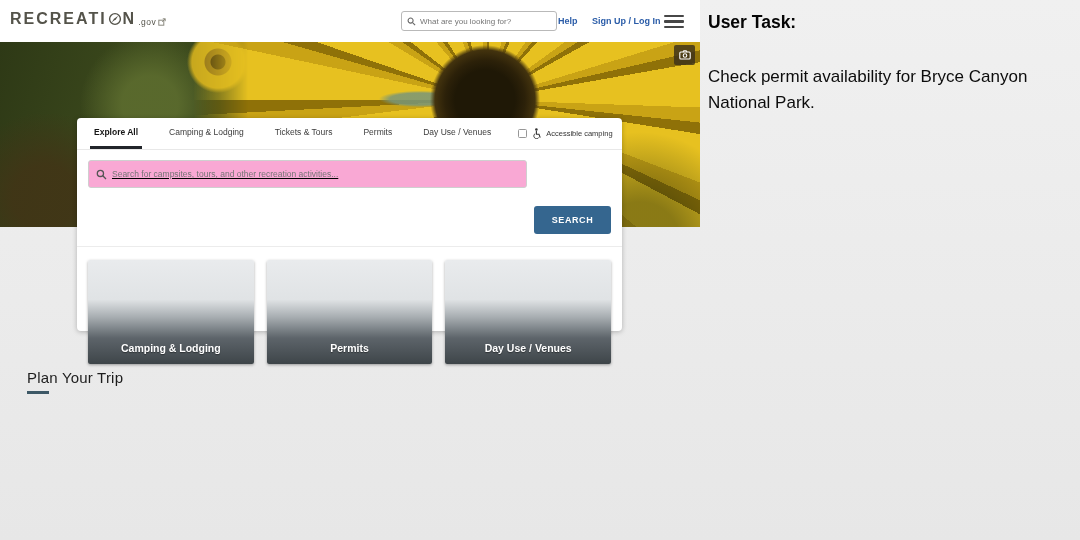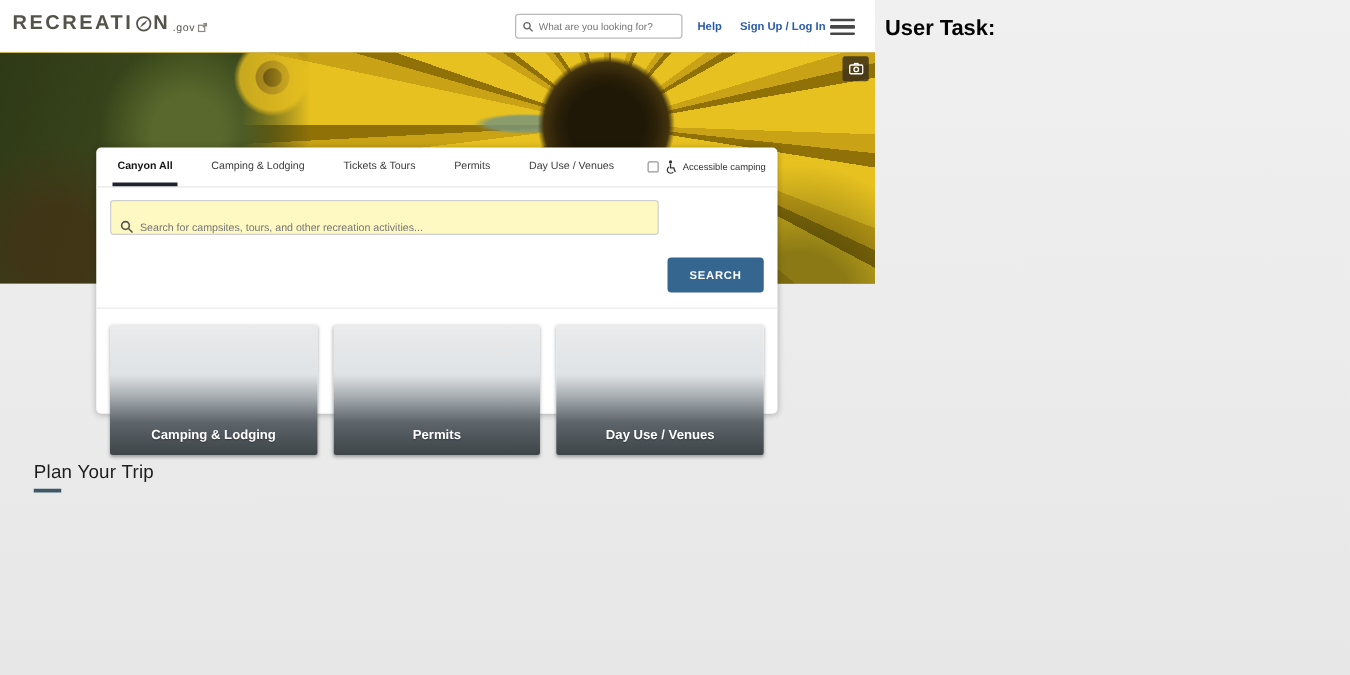--- a/index.html
+++ b/index.html
@@ -9,21 +9,21 @@
 
   
   .site { position:absolute; left:0; top:0; width:700px; height:540px; }
 
   .header { position:absolute; left:0; top:0; width:700px; height:42px; background:#ffffff; }
   .logo { position:absolute; left:10px; top:10px; display:flex; align-items:center; cursor:pointer; }
   .logo .word { font-size:16px; letter-spacing:2px; color:#54534a; font-weight:600; }
   .logo .compass { display:inline-block; margin:0 1px; }
   .logo .suffix { font-size:8.5px; color:#54534a; margin:5px 2px 0 2px; letter-spacing:.5px; }
 
-  .hdr-search { position:absolute; left:412px; top:11px; width:134px; height:20px; border:1px solid #b9b9b9; border-radius:3px; background:#fff; display:flex; align-items:center; padding-left:5px; }
+  .hdr-search { position:absolute; left:401px; top:11px; width:156px; height:20px; border:1px solid #b9b9b9; border-radius:3px; background:#fff; display:flex; align-items:center; padding-left:5px; }
   .hdr-search input { border:none; outline:none; width:100px; font-size:8px; color:#555; font-family:"Liberation Sans",sans-serif; margin-left:4px; background:transparent; }
   .hdr-link { position:absolute; top:16px; font-size:9px; font-weight:700; color:#2a5ca8; cursor:pointer; white-space:nowrap; }
   .hdr-help { left:558px; }
   .hdr-signup { left:592px; }
   .burger { position:absolute; left:664px; top:15px; width:20px; cursor:pointer; }
   .burger span { display:block; width:20px; height:2.2px; background:#474747; border-radius:1px; margin-bottom:3.2px; }
   .burger span:last-child { margin-bottom:0; }
 
   
   .hero { position:absolute; left:0; top:42px; width:700px; height:185px; overflow:hidden; background:#b28c12; }
@@ -49,21 +49,21 @@
   
   .explore-card { position:absolute; left:77px; top:118px; width:545px; height:213px; background:#ffffff; border-radius:4px; box-shadow:0 1px 5px rgba(0,0,0,.25); }
   .tabs-row { display:flex; align-items:stretch; height:32px; padding:0 13px; border-bottom:1px solid #e8e8e8; }
   .tab { font-size:8.5px; color:#3c3c3c; display:flex; align-items:center; padding:0 4px; margin-right:23px; cursor:pointer; border-bottom:3px solid transparent; white-space:nowrap; }
   .tab.active { font-weight:700; color:#161616; border-bottom-color:#21242a; }
   .accessible { margin-left:auto; display:flex; align-items:center; gap:5px; }
   .accessible .cb { width:9px; height:9px; border:1.2px solid #979797; border-radius:1.5px; background:#fff; cursor:pointer; }
   .accessible .lbl { font-size:7.5px; color:#333; white-space:nowrap; }
 
   .search-row { display:flex; gap:7px; padding:10px 11px 12px 11px; border-bottom:1px solid #ececec; }
-  .site-search { flex:1; height:28px; border:1px solid #cfcfcf; border-radius:3px; display:flex; align-items:flex-end; padding-left:7px; background:#fef9c3; }
+  .site-search { flex:1; height:28px; border:1px solid #cfcfcf; border-radius:3px; display:flex; align-items:center; padding-left:7px; background:#f9a8d4;text-decoration:underline; }
   .site-search input { border:none; outline:none; flex:1; font-size:8.5px; color:#666; font-family:"Liberation Sans",sans-serif; margin-left:5px; background:transparent; }
   .search-btn { width:77px; height:28px; background:#35668f; color:#fff; font-size:9px; font-weight:700; letter-spacing:.6px; border:none; border-radius:3px; cursor:pointer; font-family:"Liberation Sans",sans-serif;margin-top:46px; }
 
   .tiles-row { display:flex; gap:13px; padding:13px 11px 0 11px; }
   .tile { flex:1; height:104px; border-radius:2px; box-shadow:0 1px 3px rgba(0,0,0,.35); display:flex; align-items:flex-end; justify-content:center; cursor:pointer;
     background:linear-gradient(180deg,#e9ebed 0%,#e0e3e5 38%,#a7adb1 55%,#5d646a 75%,#3e4549 100%); }
   .tile .tl { color:#fff; font-size:10.5px; font-weight:700; text-align:center; line-height:1.35; padding:0 10px 9px 10px; text-shadow:0 1px 1px rgba(0,0,0,.4); }
 
   
   .plan { position:absolute; left:27px; top:369px; }
@@ -133,21 +133,21 @@
             <path d="M4 2 L4.8 0.8 H7.2 L8 2" fill="none" stroke="#fff" stroke-width="1.1"></path>
             <circle cx="6" cy="5.5" r="1.8" fill="none" stroke="#fff" stroke-width="1.1"></circle>
           </svg>
         </span>
       </div>
     </div>
 
     <div class="explore-card">
 
       <div class="tabs-row">
-        <div class="tab active">Canyon All</div>
+        <div class="tab active">Explore All</div>
         <div class="tab">Camping &amp; Lodging</div>
         <div class="tab">Tickets &amp; Tours</div>
         <div class="tab">Permits</div>
         <div class="tab">Day Use / Venues</div>
 
         <div class="accessible">
           <span class="cb"></span>
           <span>
             <svg width="9" height="11" viewBox="0 0 9 11">
               <circle cx="4.4" cy="1.5" r="1.3" fill="#333"></circle>
@@ -187,15 +187,16 @@
 
     <div class="plan">
       <div class="txt">Plan Your Trip</div>
       <div class="bar"></div>
     </div>
 
   </div>
 
   <div class="task">
     <div class="task-title">User Task:</div>
+    <div class="task-desc">Check permit availability for Bryce Canyon National Park.</div>
   </div>
 
 </div>
 
 </body></html>

